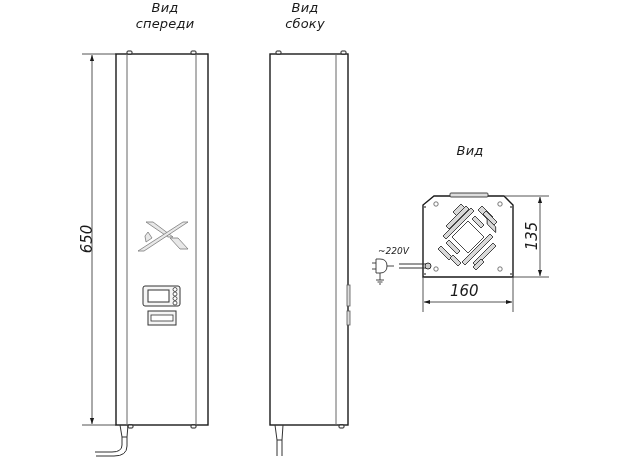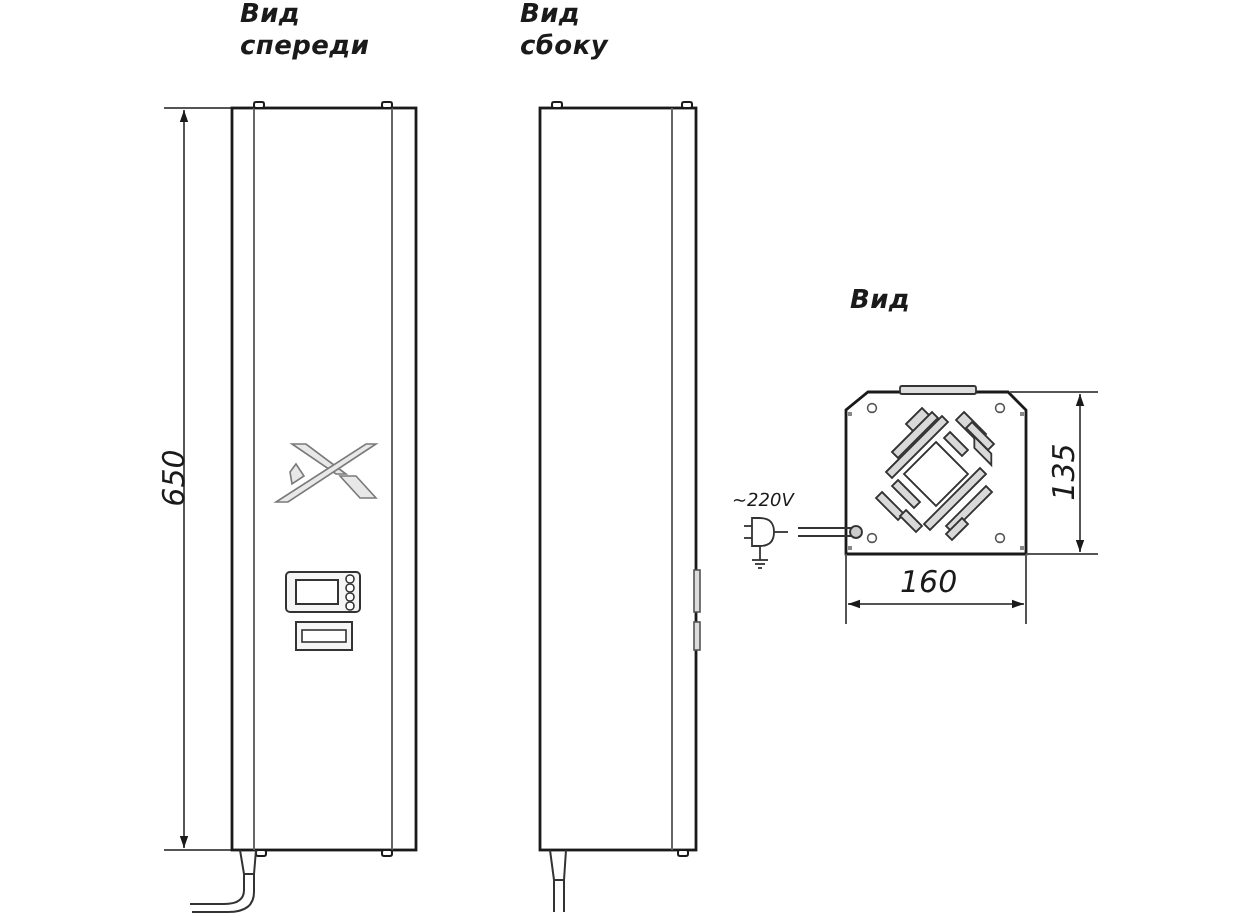--- a/index.html
+++ b/index.html
@@ -1,22 +1,23 @@
 <!DOCTYPE html>
 <html><head>
   <meta charset="utf-8">
   <style>
     html, body { margin: 0; padding: 0; background: #ffffff; }
     body { width: 624px; height: 460px; position: relative; overflow: hidden; font-family: "DejaVu Sans", sans-serif; }
     .label {
       position: absolute;
       font-family: "DejaVu Sans", sans-serif;
       font-style: italic;
-      font-weight: 700;
+      font-weight: 400;
       color: #1a1a1a;
+      text-align: center;
       line-height: 16px;
       font-size: 13px;
       letter-spacing: 0.2px;
     }
     .label span { display: block; }
     .dim {
       position: absolute;
       font-family: "DejaVu Sans", sans-serif;
       font-style: italic;
       color: #1a1a1a;
@@ -173,13 +174,13 @@
       <line x1="423" y1="277" x2="423" y2="312"></line>
       <line x1="513" y1="277" x2="513" y2="312"></line>
       <line x1="424" y1="302" x2="512" y2="302" marker-start="url(#arr)" marker-end="url(#arr)"></line>
     </g>
   </g>
 </svg>
 
 <div class="dim dim-v" style="left:70px; top:230px; width:34px; text-align:center;">650</div>
 <div class="dim dim-v" style="left:515px; top:227px; width:34px; text-align:center;">135</div>
 <div class="dim" style="left:450px; top:282px; width:36px; text-align:left;">160</div>
-<div class="dim small" style="left:366px; top:246px;">~220V</div>
+<div class="dim small" style="left:378px; top:246px;">~220V</div>
 
 </body></html>

